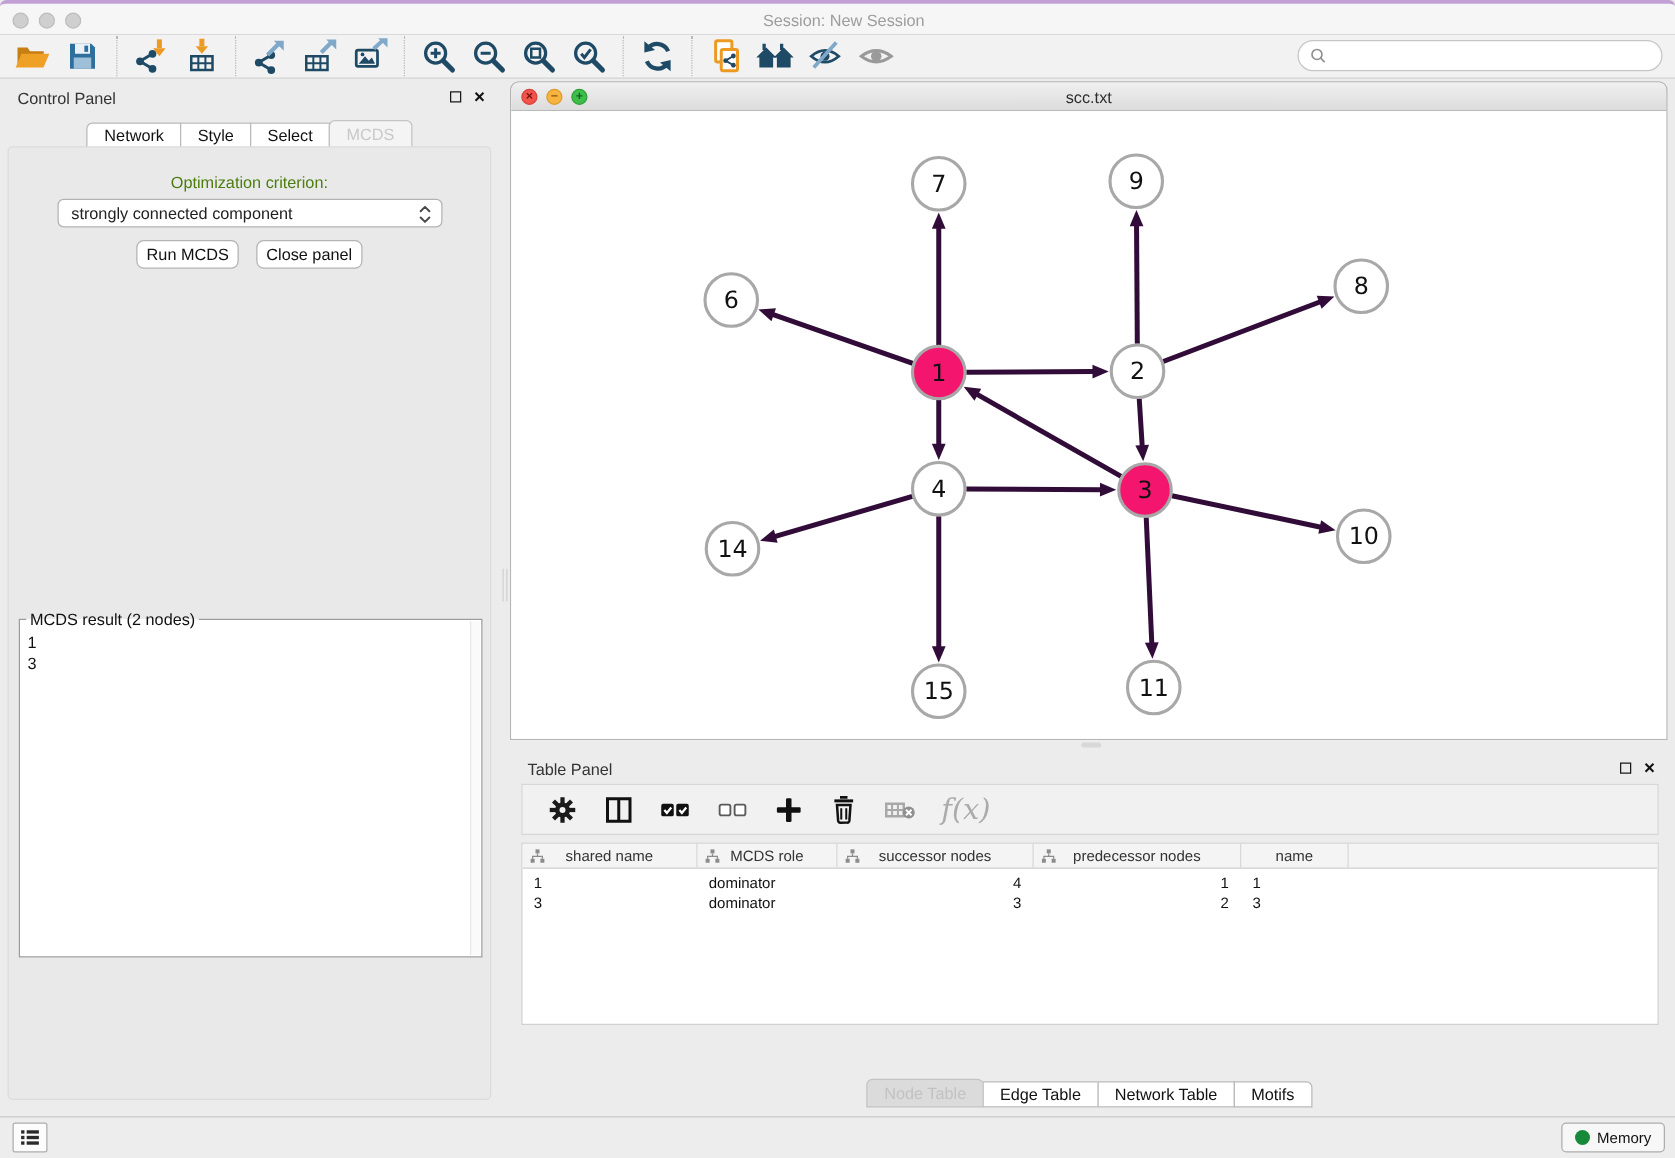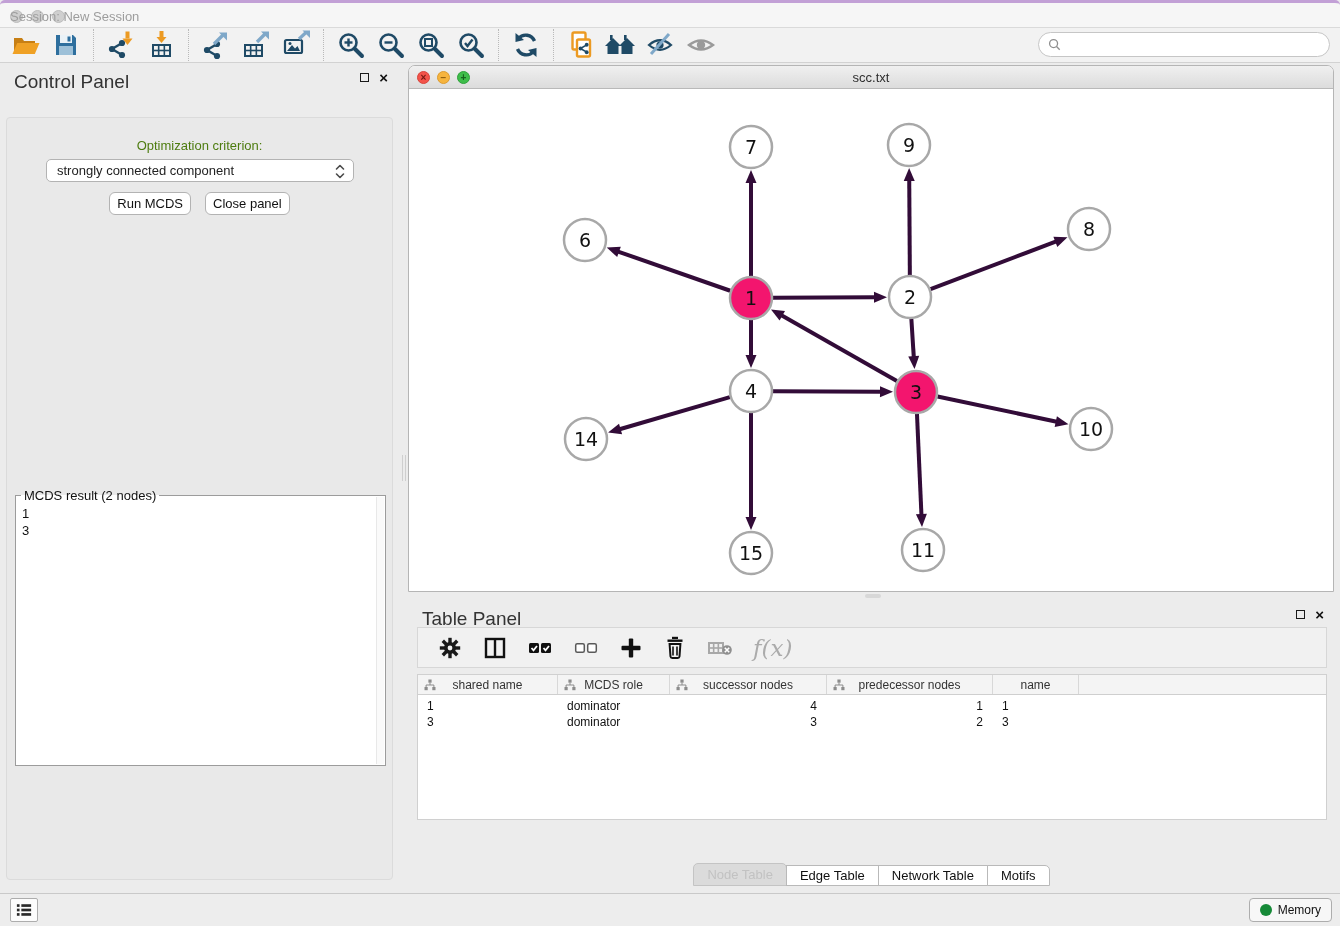--- a/index.html
+++ b/index.html
@@ -5,33 +5,33 @@
   * { margin:0; padding:0; box-sizing:border-box; }
   html,body { width:1340px; height:926px; }
   body { position:relative; background:#ECECEC; font-family:"Liberation Sans",sans-serif; overflow:hidden; color:#222; }
 
   
   .titlebar { position:absolute; left:0; top:0; width:1340px; height:28px;
     background:#F6F6F6; border-top:3px solid #C2A0D6; border-bottom:1px solid #DADADA;
     border-radius:5px 5px 0 0; }
   .tl-dots { position:absolute; left:10px; top:7px; display:flex; gap:8px; }
   .tl-dot { width:13px; height:13px; border-radius:50%; background:#CFCFCF; border:1px solid #BDBDBD; }
-  .title-text { position:absolute; left:0; right:0; top:6px; text-align:left; font-size:13px; color:#9D9D9D;margin-left:10px; }
+  .title-text { position:absolute; left:0; right:0; top:6px; text-align:center; font-size:13px; color:#9D9D9D;margin-left:10px; }
 
   
   .toolbar { position:absolute; left:0; top:28px; width:1340px; height:35px;
     background:#F2F2F2; border-bottom:1px solid #D2D2D2; display:flex; align-items:center; padding-left:6px; }
   .tb-icon { width:40px; height:32px; display:flex; align-items:center; justify-content:center; }
   .tb-sep { width:1px; height:32px; border-left:1px dotted #B9B9B9; margin:0 7px; }
   .search-box { position:absolute; right:10px; top:32px; width:292px; height:25px;
     border:1px solid #C6C6C6; border-radius:13px; background:#FFF; display:flex; align-items:center; padding-left:9px; }
   .search-input { border:none; outline:none; background:transparent; font-size:13px; width:250px; margin-left:6px; font-family:inherit; }
 
   
-  .panel-title { position:absolute; left:14px; top:8px; font-size:19px; color:#333; }
+  .panel-title { position:absolute; left:14px; top:8px; font-size:13px; color:#333; }
   .panel-icons { position:absolute; right:12px; top:9px; display:flex; gap:10px; align-items:center; }
   .float-icon { width:9px; height:9px; border:1.5px solid #1a1a1a; }
   .close-icon { font-size:15px; font-weight:bold; color:#111; line-height:11px; }
 
   
   .control-panel { position:absolute; left:0; top:63px; width:400px; height:830px; }
   .cp-tabs { position:absolute; left:0; top:33px; width:100%; display:flex; justify-content:center; align-items:flex-end; height:23px; }
   .tab { height:21px; padding:0 13px; background:#FFF; border:1px solid #B9B9B9; margin-left:-1px;
     font-size:13px; display:flex; align-items:center; color:#111; }
   .tab.first { border-radius:5px 0 0 0; }
@@ -273,20 +273,26 @@
   </svg>
   <input class="search-input" placeholder="" style="">
 </div>
 
 <div class="control-panel">
   <div class="panel-title">Control Panel</div>
   <div class="panel-icons">
     <div class="float-icon"></div>
     <div class="close-icon">×</div>
   </div>
+  <div class="cp-tabs">
+      <div class="tab first">Network</div>
+      <div class="tab">Style</div>
+      <div class="tab">Select</div>
+      <div class="tab last sel">MCDS</div>
+    </div>
   <div class="cp-body">
     <div class="opt-label">Optimization criterion:</div>
     <div class="select-box">
       <span>strongly connected component</span>
       <svg class="select-arrows" width="12" height="17" viewBox="0 0 12 17">
         <path d="M2.5 6 L6 2.5 L9.5 6" fill="none" stroke="#4A4A4A" stroke-width="1.6" stroke-linecap="round" stroke-linejoin="round"></path>
         <path d="M2.5 11 L6 14.5 L9.5 11" fill="none" stroke="#4A4A4A" stroke-width="1.6" stroke-linecap="round" stroke-linejoin="round"></path>
       </svg>
     </div>
     <div class="btn-row">

